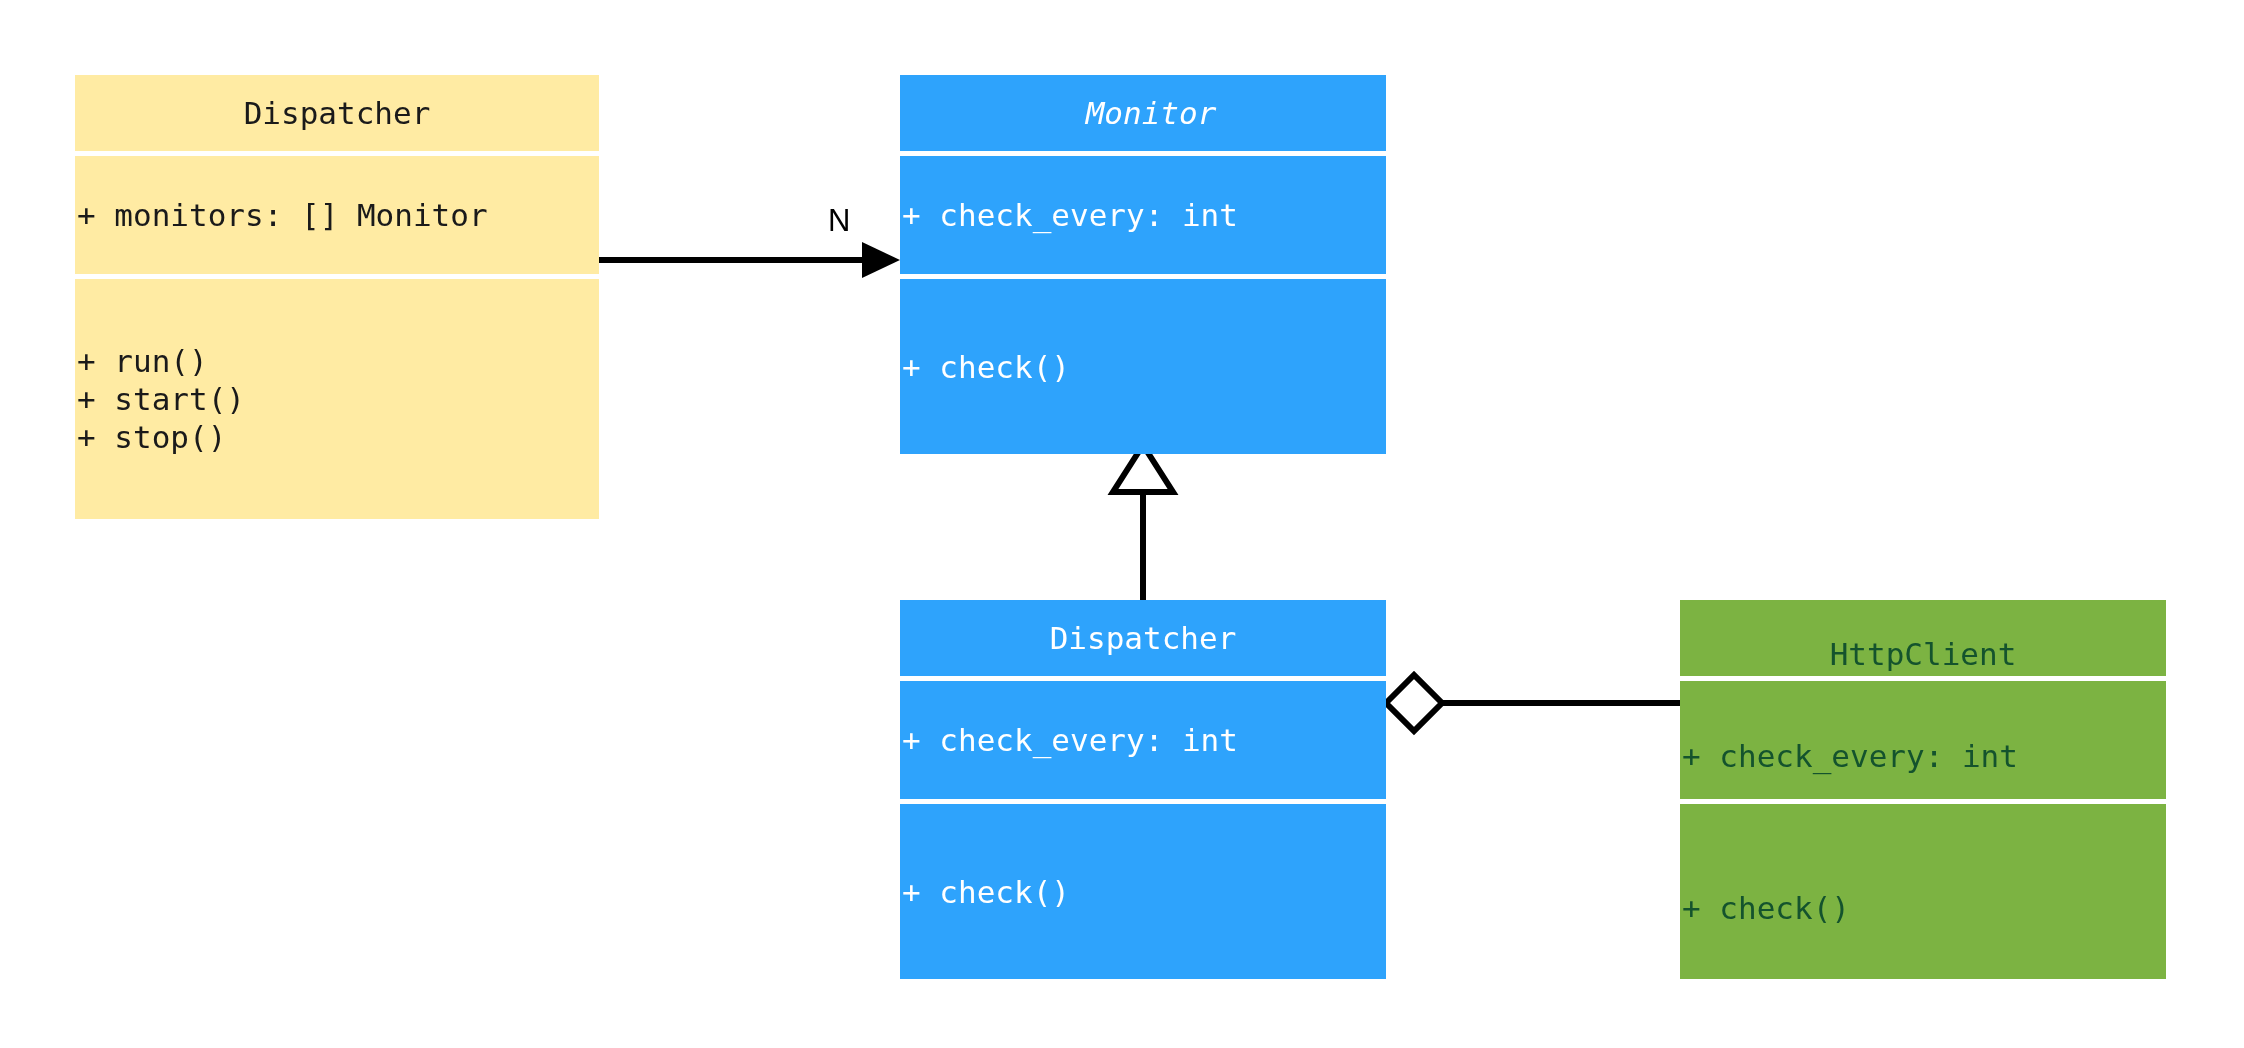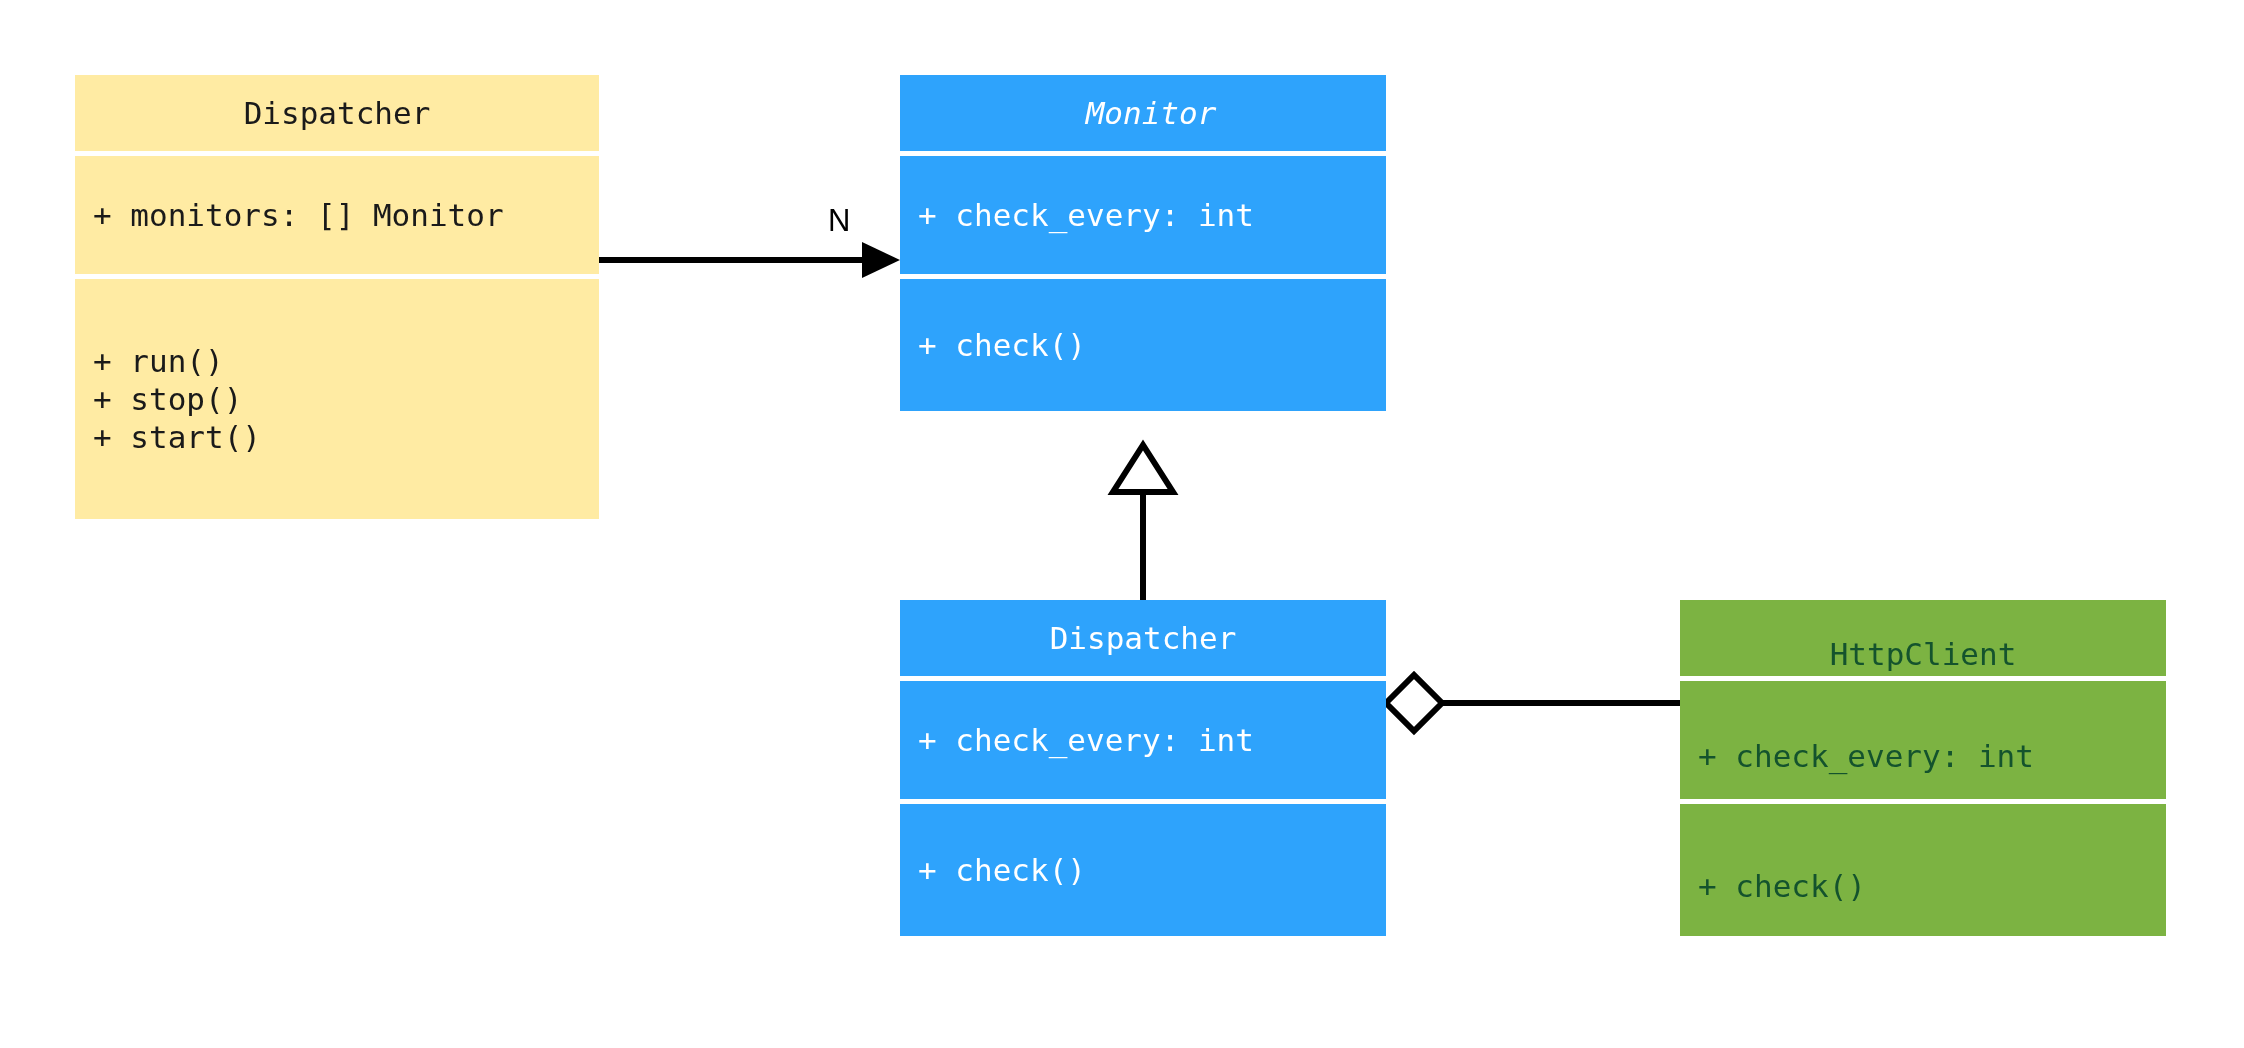--- a/index.html
+++ b/index.html
@@ -55,21 +55,21 @@
     line-height: 1.1;
     letter-spacing: 0px;
     white-space: pre;
   }
   .class-name.abstract {
     font-style: italic;
     padding-left: 16px;
   }
 
   .member-list {
-    padding-left: 18px;
+    padding-left: 2px;
     display: flex;
     flex-direction: column;
   }
   .member {
     font-size: 31px;
     line-height: 38px;
     white-space: pre;
   }
 
   
@@ -85,21 +85,21 @@
   .theme-green .member { color: #14532d; margin-top: 32px; }
 
   
   #class-dispatcher { left: 75px;  top: 75px; width: 524px; }
   #class-monitor    { left: 900px; top: 75px; width: 486px; }
   #class-httpmonitor{ left: 900px; top: 600px; width: 486px; }
   #class-httpclient { left: 1680px;top: 600px; width: 486px; }
 
   .h-title { height: 76px; }
   .h-attrs { height: 118px; }
-  .h-ops   { height: 132px; }
+  .h-ops   { height: 175px; }
   .h-ops-tall { height: 240px; }
 
   
   #connectors {
     position: absolute;
     left: 0; top: 0;
     width: 2244px;
     height: 1048px;
     pointer-events: none;
   }
@@ -139,22 +139,22 @@
 
   <div id="class-dispatcher" class="uml-class theme-yellow">
     <div class="compartment cmp-title h-title">
       <div class="class-name">Dispatcher</div>
     </div>
     <div class="compartment member-list h-attrs">
       <div class="member">+ monitors: [] Monitor</div>
     </div>
     <div class="compartment member-list h-ops-tall">
       <div class="member">+ run()</div>
+      <div class="member">+ start()</div>
       <div class="member">+ stop()</div>
-      <div class="member">+ start()</div>
     </div>
   </div>
 
   <div id="class-monitor" class="uml-class theme-blue">
     <div class="compartment cmp-title h-title">
       <div class="class-name abstract">Monitor</div>
     </div>
     <div class="compartment member-list h-attrs">
       <div class="member">+ check_every: int</div>
     </div>

